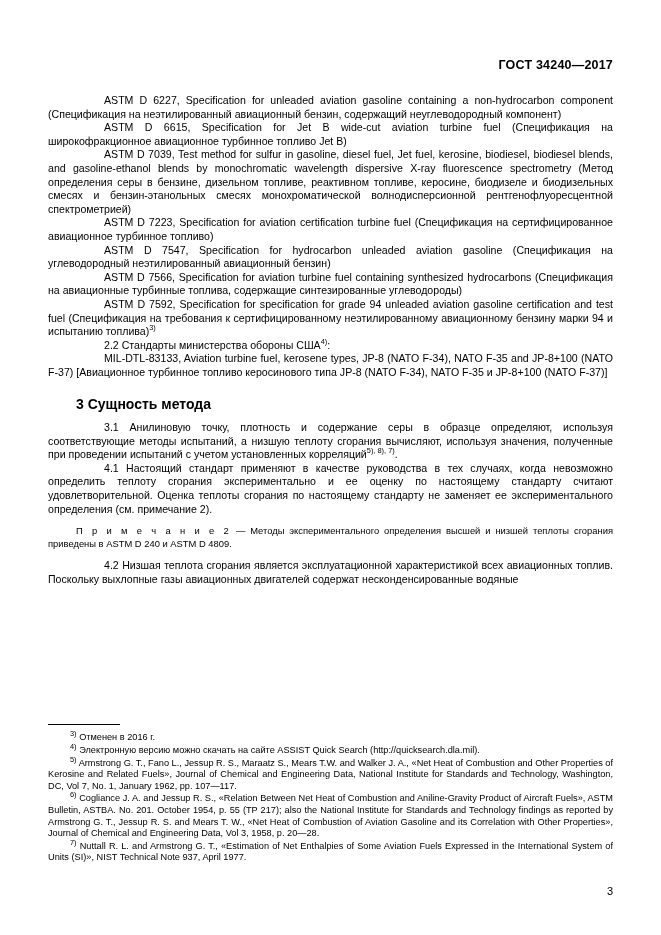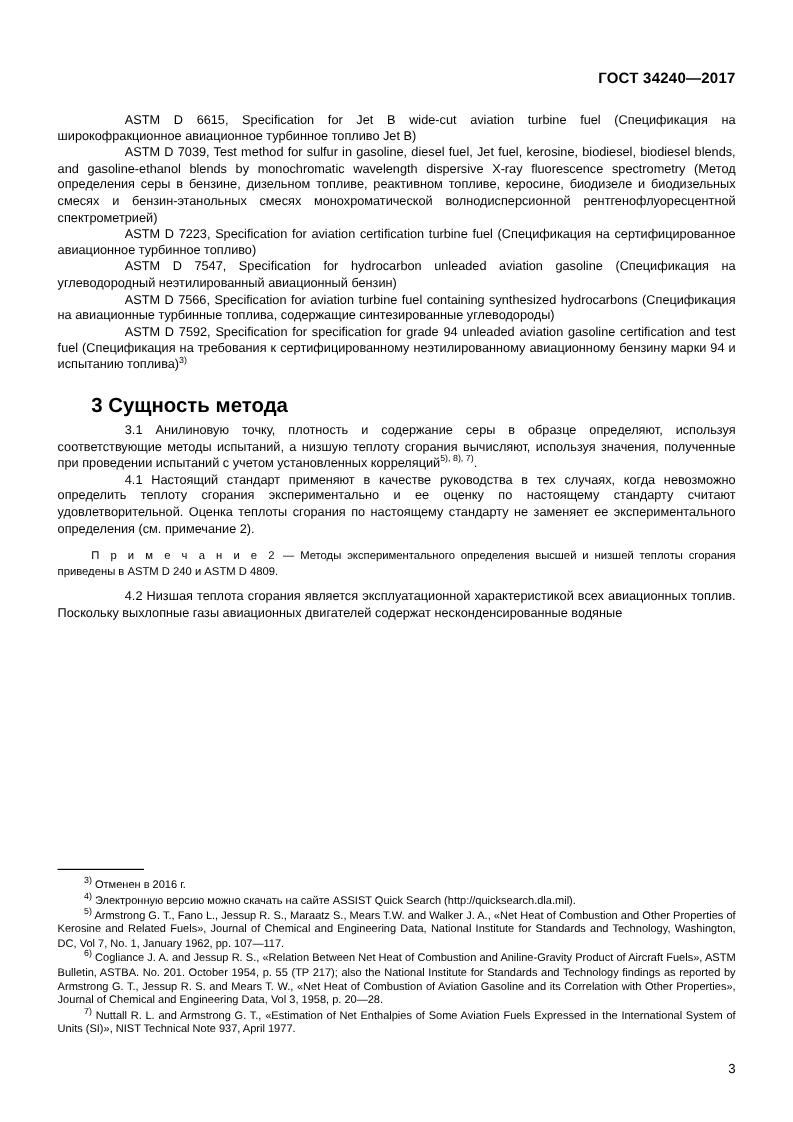--- a/index.html
+++ b/index.html
@@ -40,21 +40,21 @@
   }
   p {
     margin: 0;
   }
   p.ind-big {
     text-indent: 56px;
   }
   .section-title {
     font-family: "Liberation Sans", sans-serif;
     font-weight: bold;
-    font-size: 17px;
+    font-size: 14px;
     margin-top: 19px;
     margin-bottom: 9px;
     text-indent: 28px;
   }
   .note {
     font-size: 9.4px;
     line-height: 12.4px;
     text-align: justify;
     text-indent: 28px;
   }
@@ -98,27 +98,30 @@
 </head>
 <body>
 
 <div class="page">
 
   <div class="header">ГОСТ 34240—2017</div>
 
   <div class="body-text">
 
 
+    <p class="ind-big">ASTM D 6227, Specification for unleaded aviation gasoline containing a non-hydrocarbon component (Спецификация на неэтилированный авиационный бензин, содержащий неуглеводородный компонент)</p>
     <p class="ind-big">ASTM D 6615, Specification for Jet B wide-cut aviation turbine fuel (Спецификация на широкофракционное авиационное турбинное топливо Jet B)</p>
     <p class="ind-big">ASTM D 7039, Test method for sulfur in gasoline, diesel fuel, Jet fuel, kerosine, biodiesel, biodiesel blends, and gasoline-ethanol blends by monochromatic wavelength dispersive X-ray fluorescence spectrometry (Метод определения серы в бензине, дизельном топливе, реактивном топливе, керосине, биодизеле и биодизельных смесях и бензин-этанольных смесях монохроматической волнодисперсионной рентгенофлуоресцентной спектрометрией)</p>
     <p class="ind-big">ASTM D 7223, Specification for aviation certification turbine fuel (Спецификация на сертифицированное авиационное турбинное топливо)</p>
     <p class="ind-big">ASTM D 7547, Specification for hydrocarbon unleaded aviation gasoline (Спецификация на углеводородный неэтилированный авиационный бензин)</p>
     <p class="ind-big">ASTM D 7566, Specification for aviation turbine fuel containing synthesized hydrocarbons (Спецификация на авиационные турбинные топлива, содержащие синтезированные углеводороды)</p>
     <p class="ind-big"><span>ASTM D 7592, Specification for specification for grade 94 unleaded aviation gasoline certification and test fuel (Спецификация на требования к сертифицированному неэтилированному авиационному бензину марки 94 и испытанию топлива)</span><sup>3)</sup></p>
 
+    <p class="ind-big"><span>2.2 Стандарты министерства обороны США</span><sup>4)</sup><span>:</span></p>
+    <p class="ind-big">MIL-DTL-83133, Aviation turbine fuel, kerosene types, JP-8 (NATO F-34), NATO F-35 and JP-8+100 (NATO F-37) [Авиационное турбинное топливо керосинового типа JP-8 (NATO F-34), NATO F-35 и JP-8+100 (NATO F-37)]</p>
 
     <div class="section-title">3 Сущность метода</div>
 
     <p class="ind-big"><span>3.1 Анилиновую точку, плотность и содержание серы в образце определяют, используя соответствующие методы испытаний, а низшую теплоту сгорания вычисляют, используя значения, полученные при проведении испытаний с учетом установленных корреляций</span><sup>5), 8), 7)</sup><span>.</span></p>
 
 
     <p class="ind-big">4.1 Настоящий стандарт применяют в качестве руководства в тех случаях, когда невозможно определить теплоту сгорания экспериментально и ее оценку по настоящему стандарту считают удовлетворительной. Оценка теплоты сгорания по настоящему стандарту не заменяет ее экспериментального определения (см. примечание 2).</p>
 
     <div class="gap-s"></div>
     <p class="note"><span class="sp">П р и м е ч а н и е  2</span><span> — Методы экспериментального определения высшей и низшей теплоты сгорания приведены в ASTM D 240 и ASTM D 4809.</span></p>

